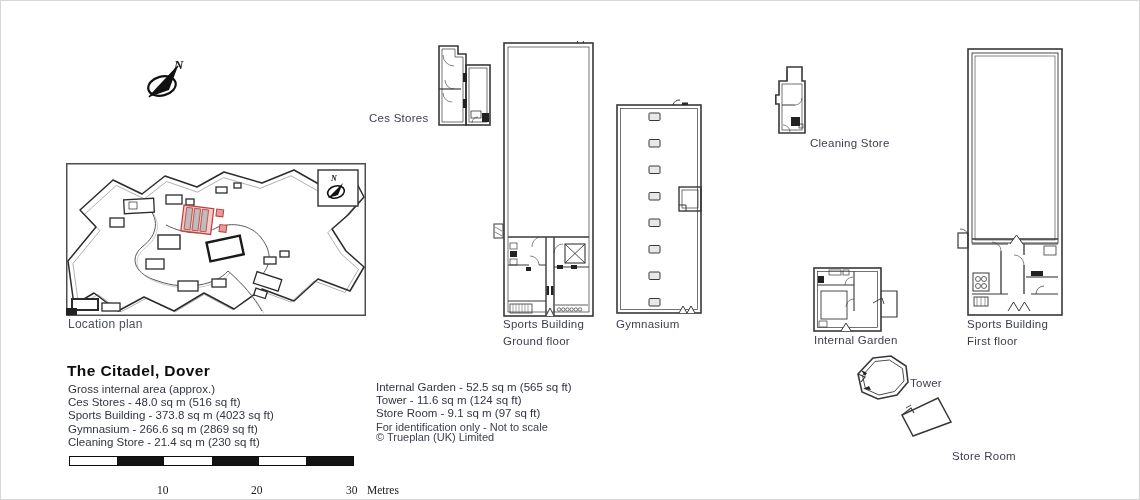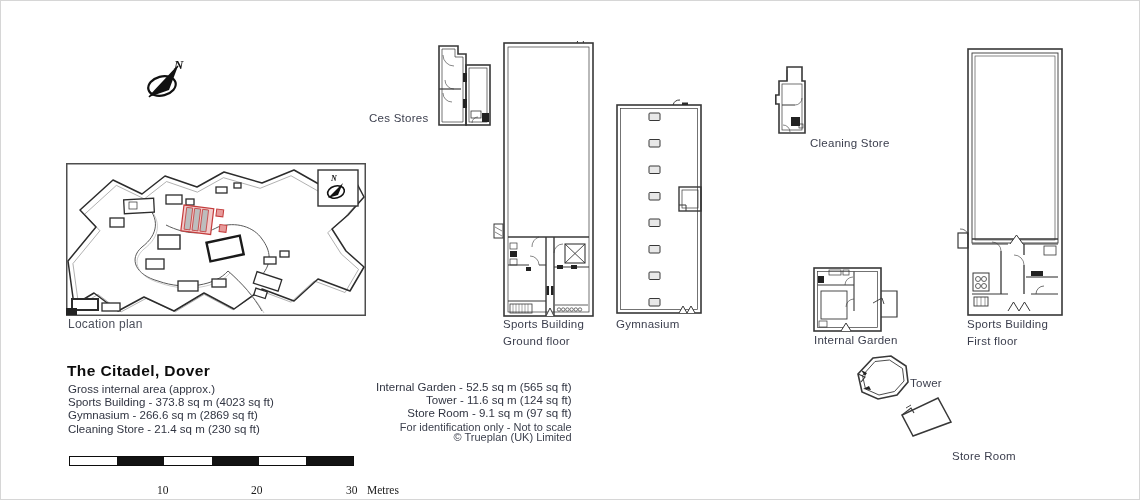--- a/index.html
+++ b/index.html
@@ -255,26 +255,27 @@
       <path d="M16,42 L5,21 L41,4 L54,28 Z" stroke-width="1.5"></path>
       <path d="M5,21 l9,-7 l3,5" stroke-width="1.1"></path>
       <path d="M9,14 l5,-3" stroke-width="0.9"></path>
     </g>
   </svg>
   <div class="lbl" style="left:951px;top:413px;margin-top:36px;">Store Room</div>
 
   <div class="title" style="left:66px;top:361px;">The Citadel, Dover</div>
   <div style="position:absolute;left:67px;top:382px;">
     <div class="info-line">Gross internal area (approx.)</div>
+    <div class="info-line">Ces Stores - 48.0 sq m (516 sq ft)</div>
     <div class="info-line">Sports Building - 373.8 sq m (4023 sq ft)</div>
     <div class="info-line">Gymnasium - 266.6 sq m (2869 sq ft)</div>
     <div class="info-line">Cleaning Store - 21.4 sq m (230 sq ft)</div>
   </div>
 
-  <div style="position:absolute;left:375px;top:380px;text-align:right;">
+  <div style="position:absolute;left:375px;top:380px;">
     <div class="info-line">Internal Garden - 52.5 sq m (565 sq ft)</div>
     <div class="info-line">Tower - 11.6 sq m (124 sq ft)</div>
     <div class="info-line">Store Room - 9.1 sq m (97 sq ft)</div>
     <div class="fine-line" style="margin-top:1px;">For identification only - Not to scale</div>
     <div class="fine-line">© Trueplan (UK) Limited</div>
   </div>
 
   <div class="scalebar">
     <div class="seg w"></div>
     <div class="seg b"></div>

